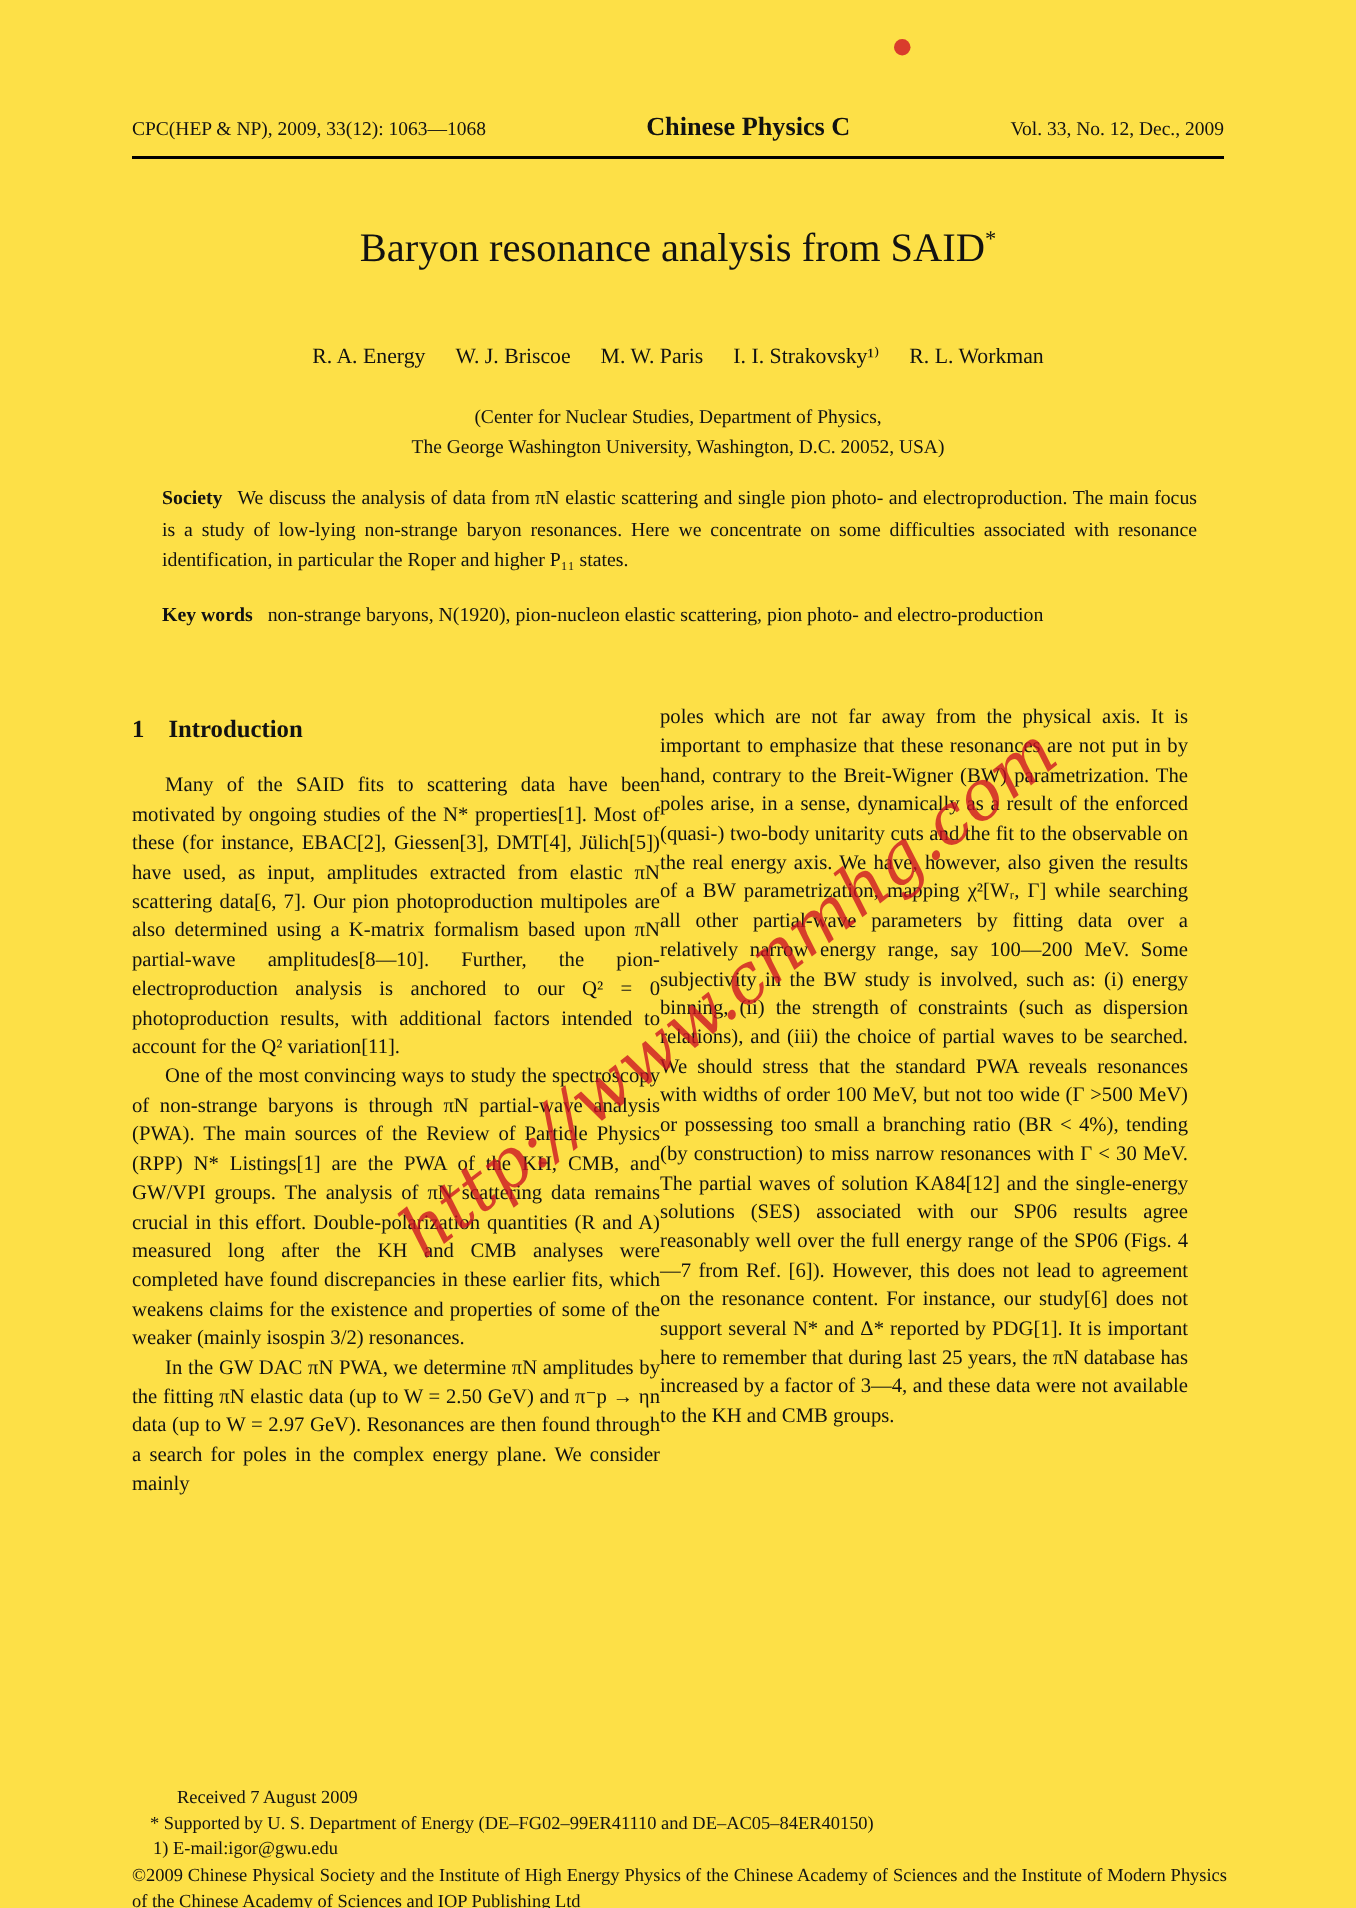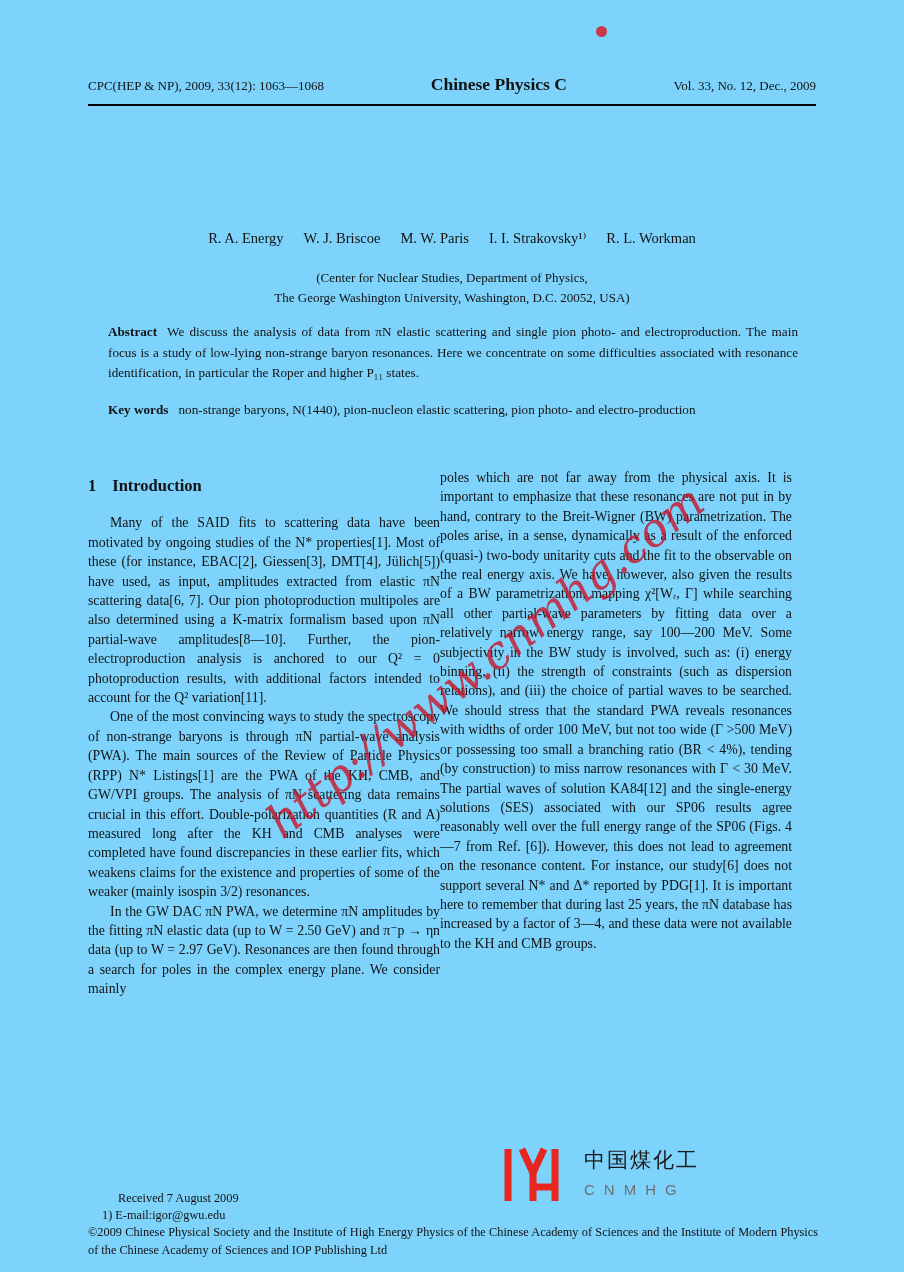--- a/index.html
+++ b/index.html
@@ -1,19 +1,19 @@
 <!DOCTYPE html>
 <html><head>
 <meta charset="utf-8">
 <style>
   * { margin:0; padding:0; box-sizing:border-box; }
   html,body { background:#ffffff; }
   .page {
     position:relative; width:904px; height:1272px; margin:0 auto;
-    background:#7dd3fc; color:#121212; overflow:hidden;
+    background:#fde047; color:#121212; overflow:hidden;
     font-family:"Liberation Serif","DejaVu Serif",serif;
   }
   
   .header {
     position:absolute; top:74px; left:88px; right:88px;
     display:flex; justify-content:space-between; align-items:baseline;
     font-size:13px;
   }
   .header .hc { font-weight:bold; font-size:17.5px; }
   .header-rule { position:absolute; top:104px; left:88px; right:88px; height:2px; background:#000; }
@@ -64,64 +64,51 @@
 
   <div class="red-dot"></div>
 
   <div class="header">
     <span>CPC(HEP &amp; NP), 2009, 33(12): 1063—1068</span>
     <span class="hc">Chinese Physics C</span>
     <span>Vol. 33, No. 12, Dec., 2009</span>
   </div>
   <div class="header-rule"></div>
 
+  <h1 class="title"><span>Baryon resonance analysis from SAID</span><sup>*</sup></h1>
 
   <div class="authors">
     <span class="author">R. A. Energy</span><span class="author">W. J. Briscoe</span><span class="author">M. W. Paris</span><span class="author">I. I. Strakovsky¹⁾</span><span class="author">R. L. Workman</span>
   </div>
 
   <div class="affiliation">
     <div>(Center for Nuclear Studies, Department of Physics,</div>
     <div>The George Washington University, Washington, D.C. 20052, USA)</div>
   </div>
 
-  <p class="abs-block abstract"><span class="label">Abstract</span><span>We discuss the analysis of data from πN elastic scattering and single pion photo- and electroproduction. The main focus is a study of low-lying non-strange baryon resonances. Here we concentrate on some difficulties associated with resonance identification, in particular the Roper and higher P₁₁ states.</span></p>
+  <p class="abs-block abstract"><span class="label">Society</span><span>We discuss the analysis of data from πN elastic scattering and single pion photo- and electroproduction. The main focus is a study of low-lying non-strange baryon resonances. Here we concentrate on some difficulties associated with resonance identification, in particular the Roper and higher P₁₁ states.</span></p>
 
-  <p class="abs-block keywords"><span class="label">Key words</span><span>non-strange baryons, N(1440), pion-nucleon elastic scattering, pion photo- and electro-production</span></p>
+  <p class="abs-block keywords"><span class="label">Key words</span><span>non-strange baryons, N(1920), pion-nucleon elastic scattering, pion photo- and electro-production</span></p>
 
 
   <div class="columns">
     <div class="col">
       <h2 class="section-heading"><span class="secnum">1</span><span>Introduction</span></h2>
       <p>Many of the SAID fits to scattering data have been motivated by ongoing studies of the N* properties[1]. Most of these (for instance, EBAC[2], Giessen[3], DMT[4], Jülich[5]) have used, as input, amplitudes extracted from elastic πN scattering data[6, 7]. Our pion photoproduction multipoles are also determined using a K-matrix formalism based upon πN partial-wave amplitudes[8—10]. Further, the pion-electroproduction analysis is anchored to our Q² = 0 photoproduction results, with additional factors intended to account for the Q² variation[11].</p>
       <p>One of the most convincing ways to study the spectroscopy of non-strange baryons is through πN partial-wave analysis (PWA). The main sources of the Review of Particle Physics (RPP) N* Listings[1] are the PWA of the KH, CMB, and GW/VPI groups. The analysis of πN scattering data remains crucial in this effort. Double-polarization quantities (R and A) measured long after the KH and CMB analyses were completed have found discrepancies in these earlier fits, which weakens claims for the existence and properties of some of the weaker (mainly isospin 3/2) resonances.</p>
       <p>In the GW DAC πN PWA, we determine πN amplitudes by the fitting πN elastic data (up to W = 2.50 GeV) and π⁻p → ηn data (up to W = 2.97 GeV). Resonances are then found through a search for poles in the complex energy plane. We consider mainly</p>
     </div>
     <div class="col">
       <p class="noindent">poles which are not far away from the physical axis. It is important to emphasize that these resonances are not put in by hand, contrary to the Breit-Wigner (BW) parametrization. The poles arise, in a sense, dynamically as a result of the enforced (quasi-) two-body unitarity cuts and the fit to the observable on the real energy axis. We have, however, also given the results of a BW parametrization, mapping χ²[Wᵣ, Γ] while searching all other partial-wave parameters by fitting data over a relatively narrow energy range, say 100—200 MeV. Some subjectivity in the BW study is involved, such as: (i) energy binning, (ii) the strength of constraints (such as dispersion relations), and (iii) the choice of partial waves to be searched. We should stress that the standard PWA reveals resonances with widths of order 100 MeV, but not too wide (Γ &gt;500 MeV) or possessing too small a branching ratio (BR &lt; 4%), tending (by construction) to miss narrow resonances with Γ &lt; 30 MeV. The partial waves of solution KA84[12] and the single-energy solutions (SES) associated with our SP06 results agree reasonably well over the full energy range of the SP06 (Figs. 4—7 from Ref. [6]). However, this does not lead to agreement on the resonance content. For instance, our study[6] does not support several N* and Δ* reported by PDG[1]. It is important here to remember that during last 25 years, the πN database has increased by a factor of 3—4, and these data were not available to the KH and CMB groups.</p>
     </div>
   </div>
 
   <div class="footnotes">
     <div class="fn-0">Received 7 August 2009</div>
+    <div class="fn-1">* Supported by U. S. Department of Energy (DE–FG02–99ER41110 and DE–AC05–84ER40150)</div>
     <div class="fn-2">1) E-mail:igor@gwu.edu</div>
     <div class="fn-3">©2009 Chinese Physical Society and the Institute of High Energy Physics of the Chinese Academy of Sciences and the Institute of Modern Physics of the Chinese Academy of Sciences and IOP Publishing Ltd</div>
   </div>
 
   <div class="watermark">http://www.cnmhg.com</div>
 
-  <div class="logo">
-    <svg class="logo-mark" width="66" height="58" viewBox="0 0 66 58" aria-hidden="true">
-      <g fill="none" stroke="#e8251f" stroke-width="7">
-        <path d="M6 3 V55"></path>
-        <path d="M20 3 L31 27 L42 3"></path>
-        <path d="M31 27 V55"></path>
-        <path d="M53 3 V55"></path>
-        <path d="M31 41 H53"></path>
-      </g>
-    </svg>
-    <div class="logo-text">
-      <div class="cn">中国煤化工</div>
-      <div class="en">CNMHG</div>
-    </div>
-  </div>
 
 </div>
 
 </body></html>

